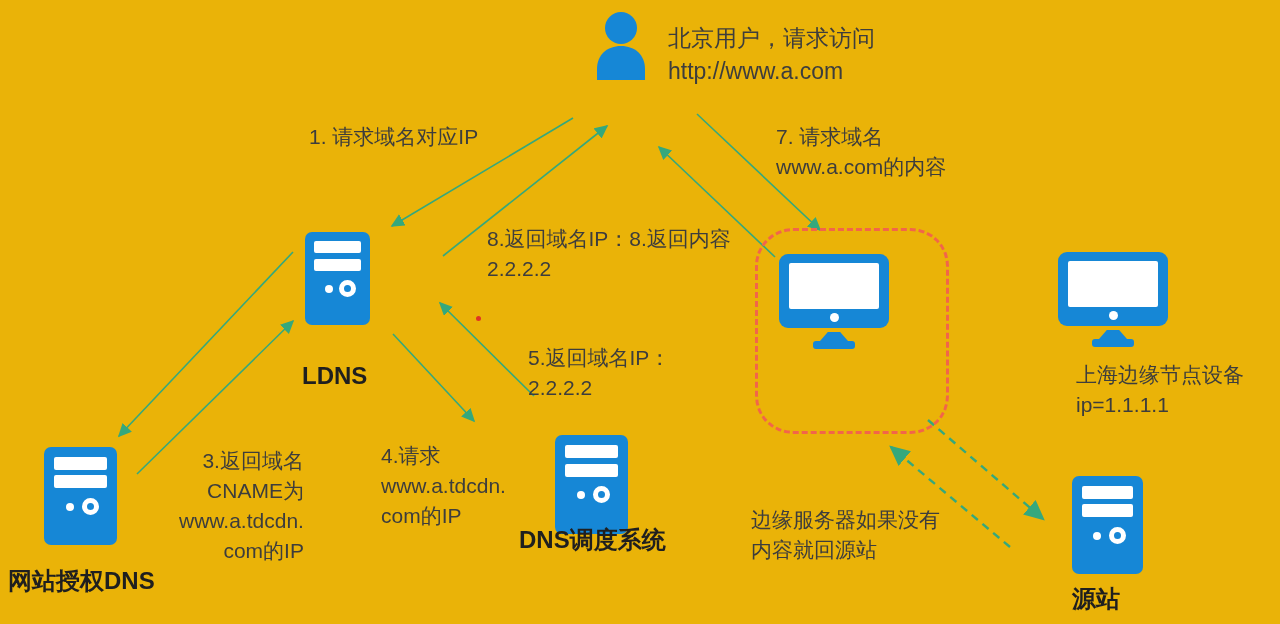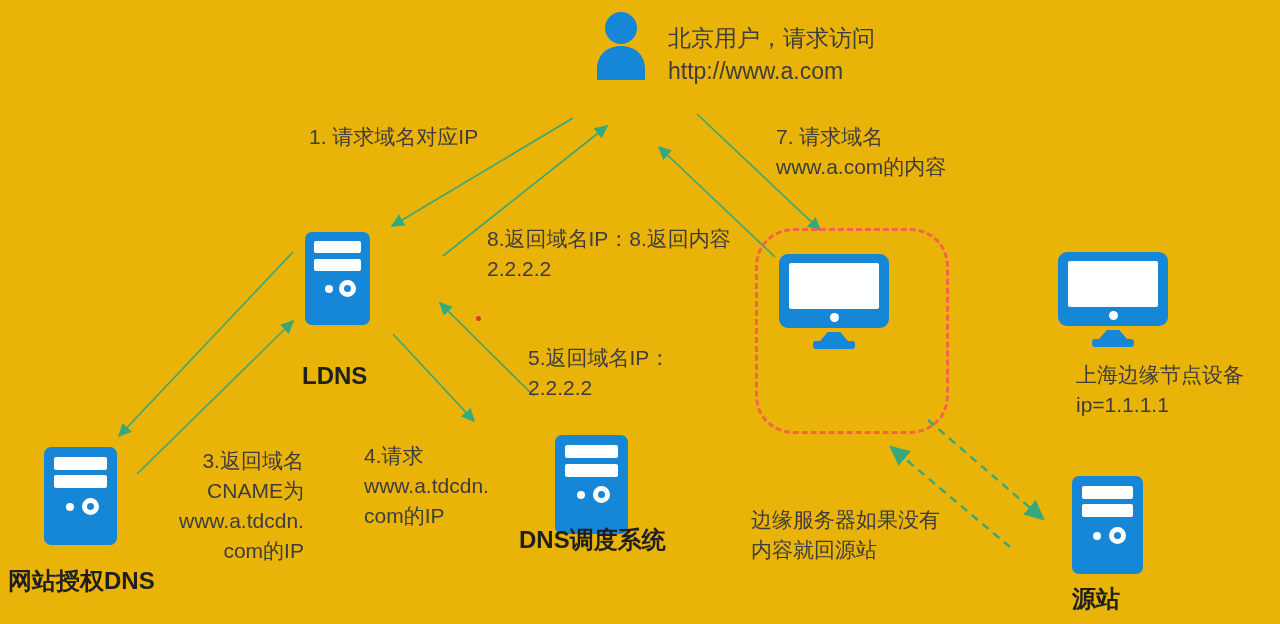--- a/index.html
+++ b/index.html
@@ -140,21 +140,21 @@
   </div>
 
 
   <div class="t" style="left:179px;top:446px;text-align:right;">
     <span>3.返回域名</span>
     <span>CNAME为</span>
     <span>www.a.tdcdn.</span>
     <span>com的IP</span>
   </div>
 
-  <div class="t" style="left:364px;top:441px;">
+  <div class="t" style="left:381px;top:441px;">
     <span>4.请求</span>
     <span>www.a.tdcdn.</span>
     <span>com的IP</span>
   </div>
 
   <div class="t" style="left:528px;top:343px;">
     <span>5.返回域名IP：</span>
     <span>2.2.2.2</span>
   </div>
 

